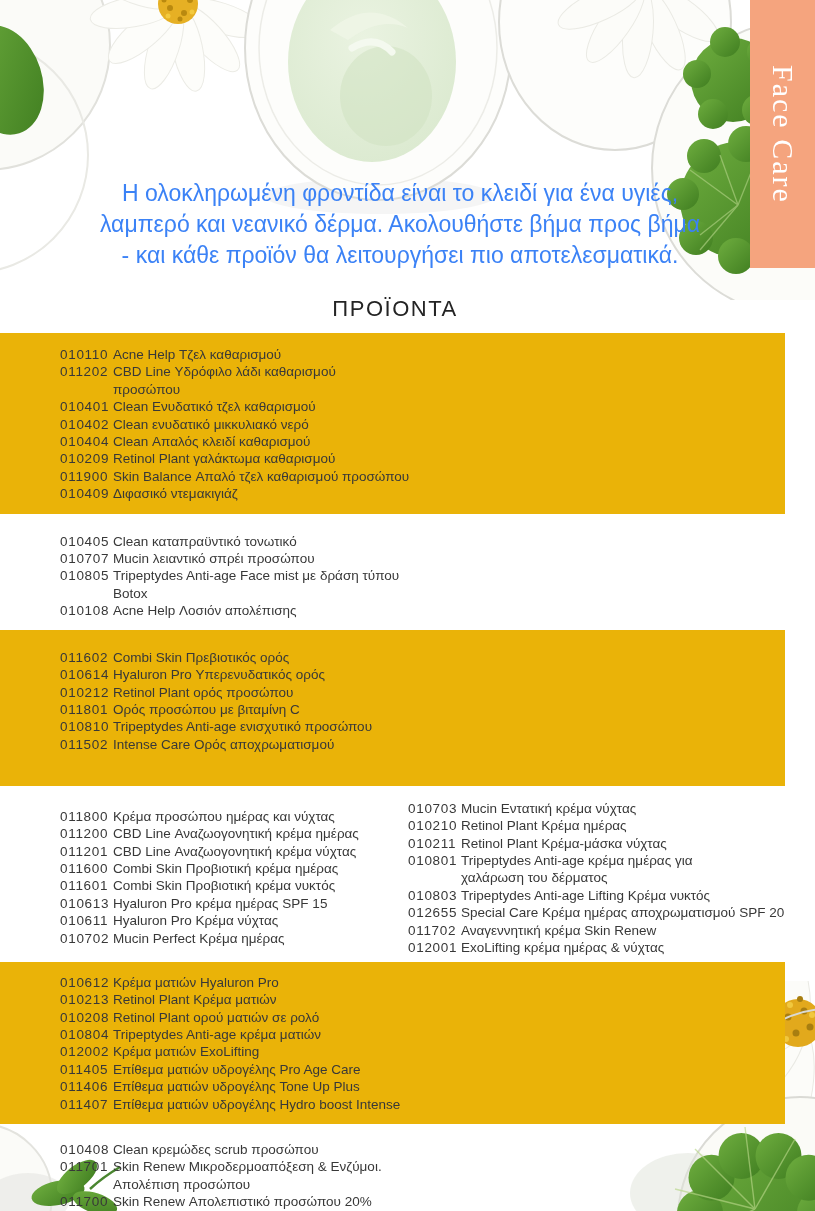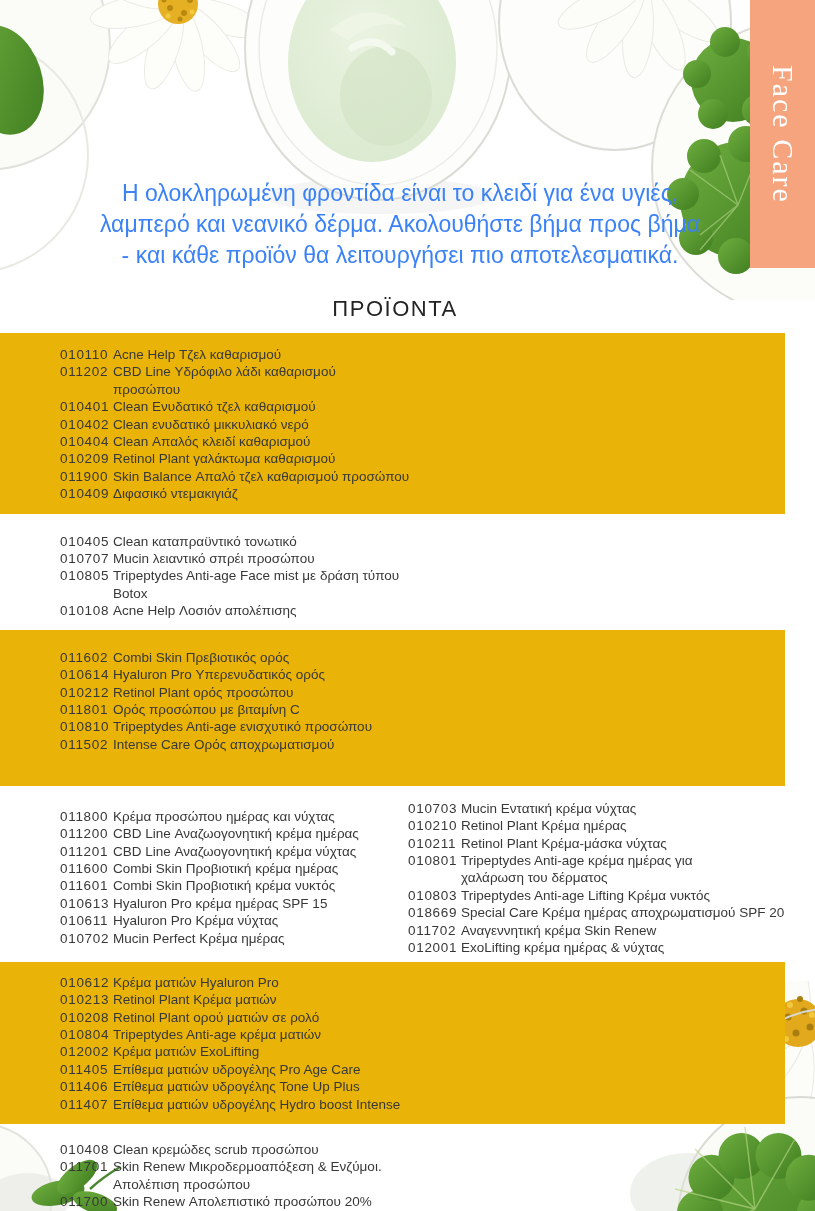--- a/index.html
+++ b/index.html
@@ -378,21 +378,21 @@
           <div class="row">
             <span class="code">010801</span>
             <span class="pname">Tripeptydes Anti-age κρέμα ημέρας για
 χαλάρωση του δέρματος</span>
           </div>
           <div class="row">
             <span class="code">010803</span>
             <span class="pname">Tripeptydes Anti-age Lifting Κρέμα νυκτός</span>
           </div>
           <div class="row">
-            <span class="code">018669</span>
+            <span class="code">012655</span>
             <span class="pname">Special Care Κρέμα ημέρας αποχρωματισμού SPF 20</span>
           </div>
           <div class="row">
             <span class="code">011702</span>
             <span class="pname">Αναγεννητική κρέμα Skin Renew</span>
           </div>
           <div class="row">
             <span class="code">012001</span>
             <span class="pname">ExoLifting κρέμα ημέρας &amp; νύχτας</span>
           </div>

